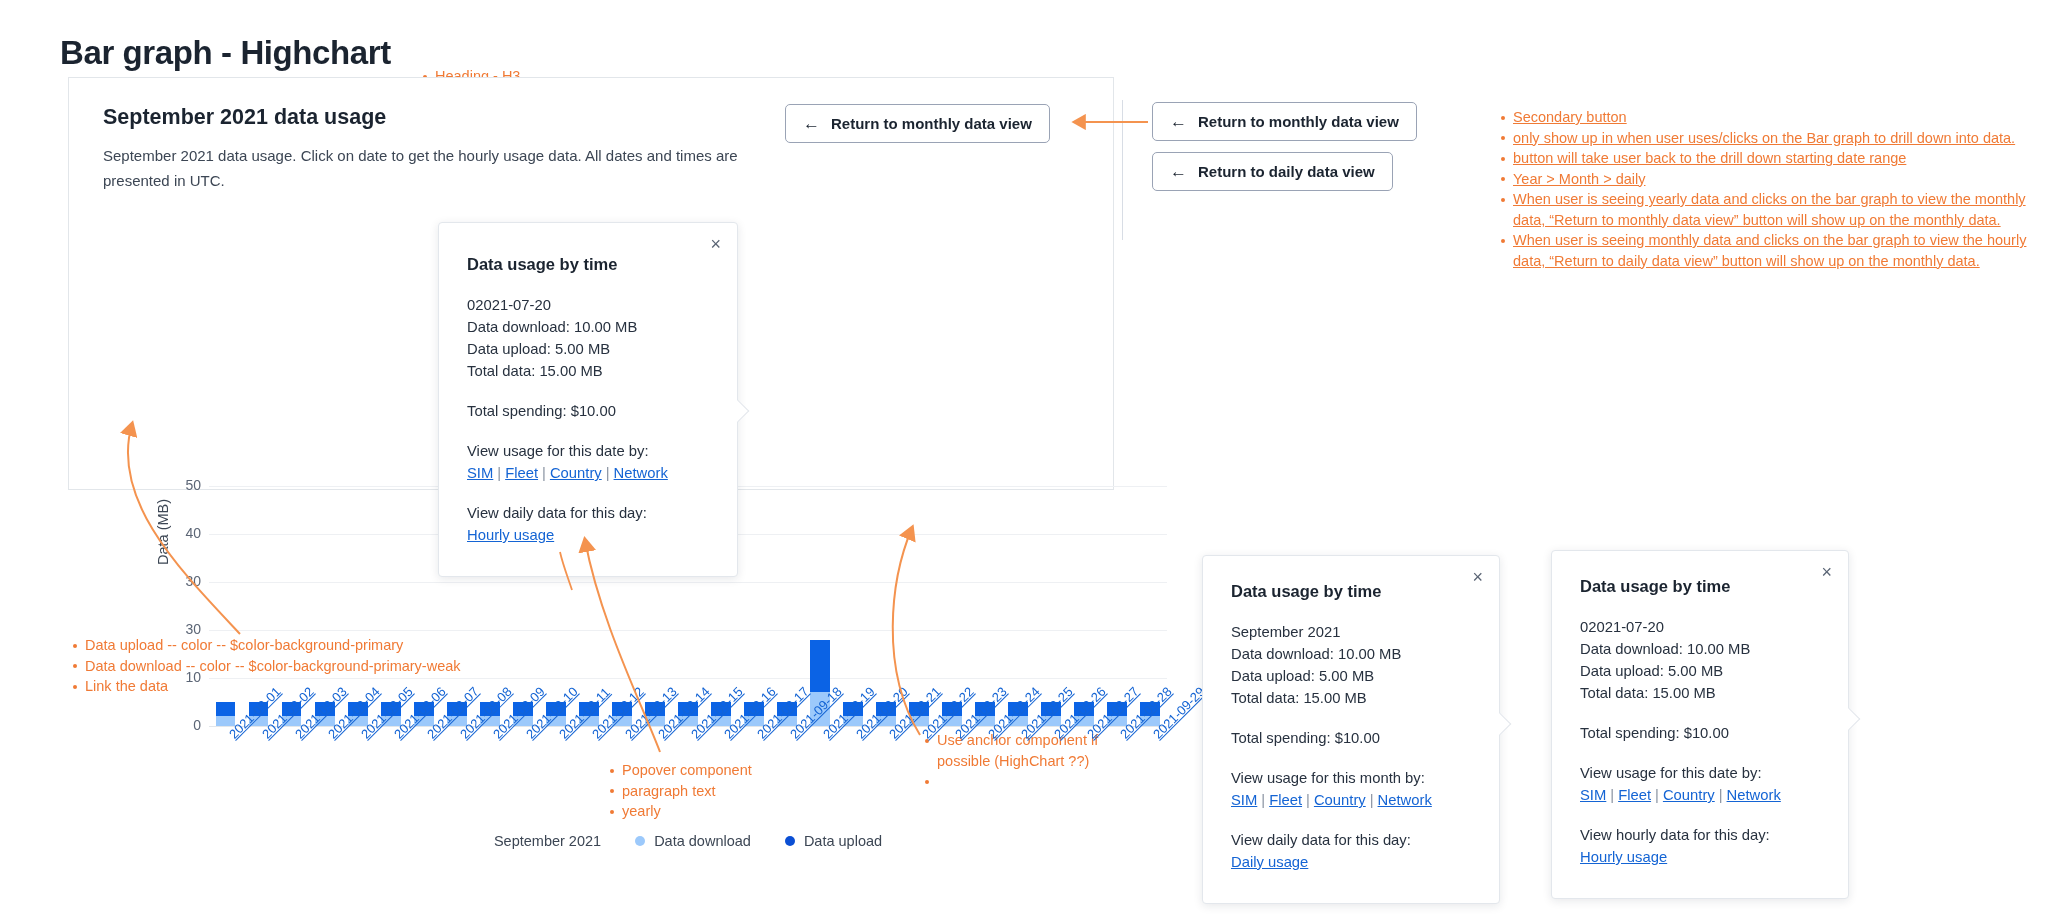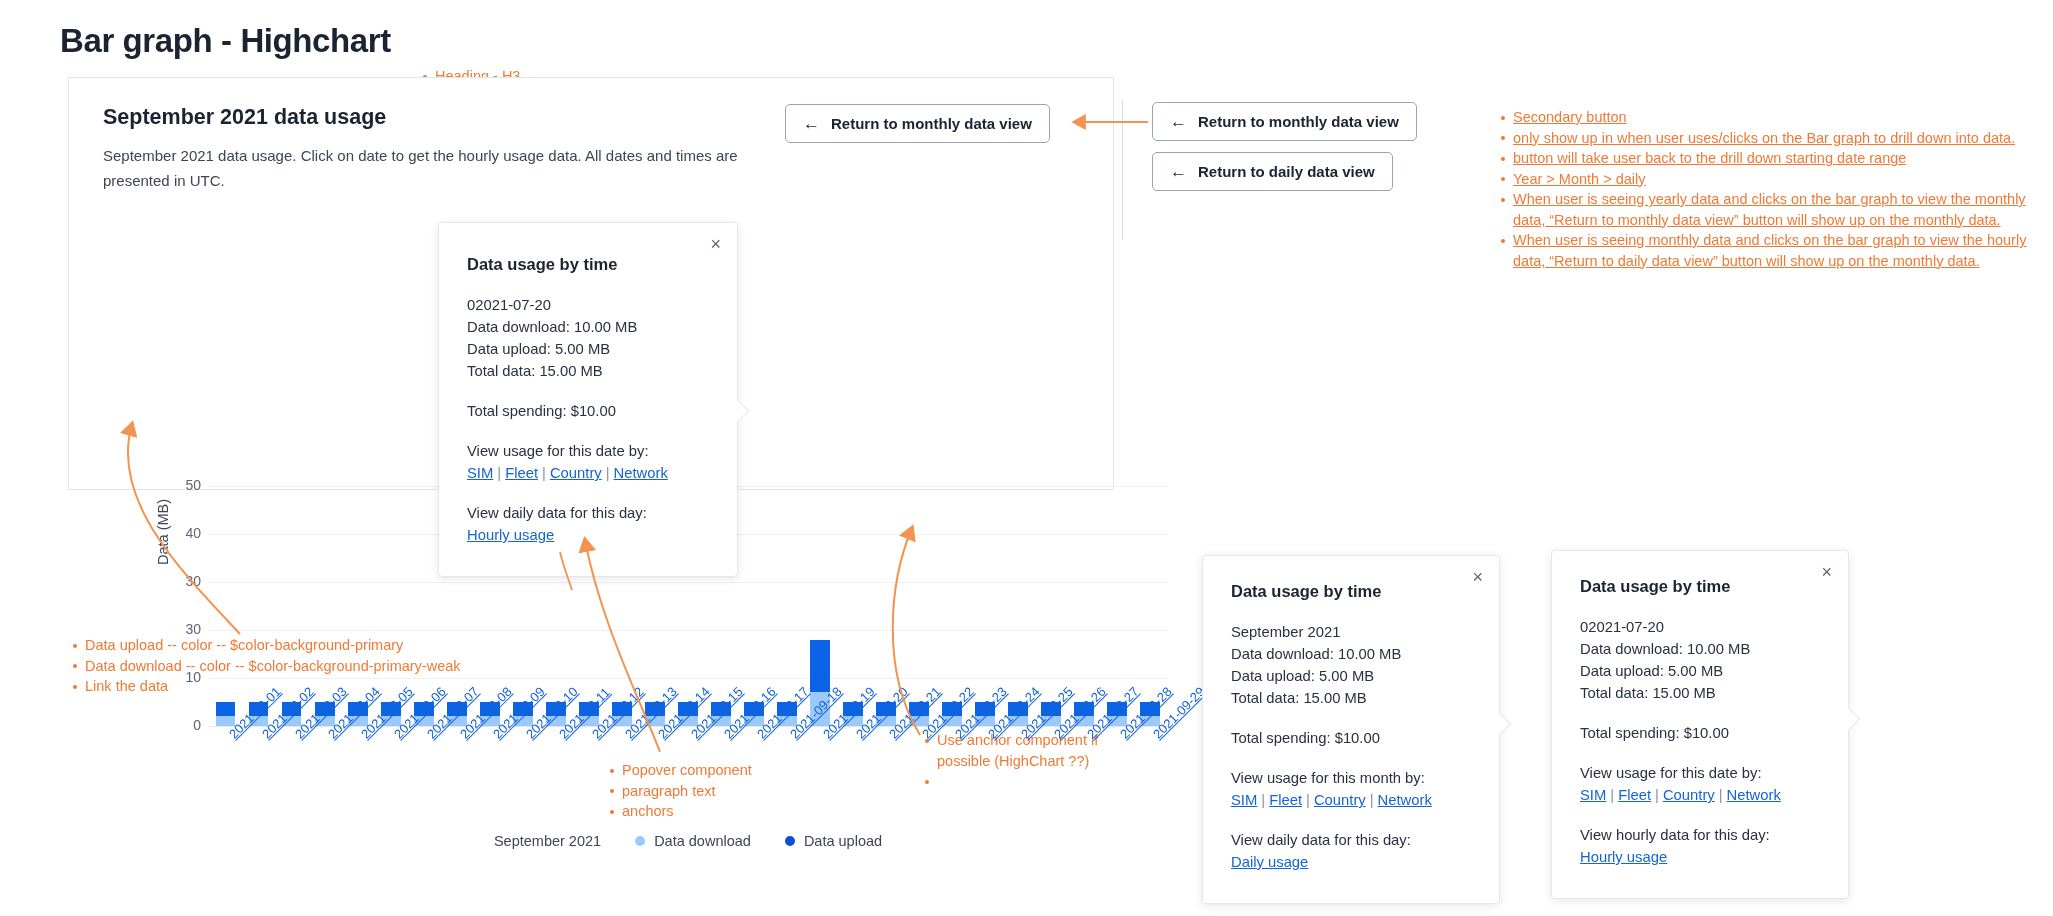--- a/index.html
+++ b/index.html
@@ -9,21 +9,21 @@
     background: #ffffff;
     font-family: "Liberation Sans", sans-serif;
     color: #1f2733;
     position: relative;
     overflow: hidden;
   }
 
   
   .page-title {
     position: absolute;
-    left: 60px; top: 22px;
+    left: 60px; top: 34px;
     font-size: 33px;
     font-weight: bold;
     letter-spacing: -0.4px;
     color: #1b2430;
   }
 
   
   .anno {
     position: absolute;
     color: #f07a35;
@@ -284,21 +284,21 @@
     <li>Data upload -- color -- $color-background-primary</li>
     <li>Data download -- color -- $color-background-primary-weak</li>
     <li>Link the data</li>
   </ul>
 </div>
 
 <div class="anno" id="anno-popover">
   <ul>
     <li>Popover component</li>
     <li>paragraph text</li>
-    <li>anchors</li>
+    <li>yearly</li>
   </ul>
 </div>
 
 <div class="anno" id="anno-anchor">
   <ul>
     <li>Use anchor component if possible (HighChart ??)</li>
     <li class="empty"></li>
   </ul>
 </div>
 

